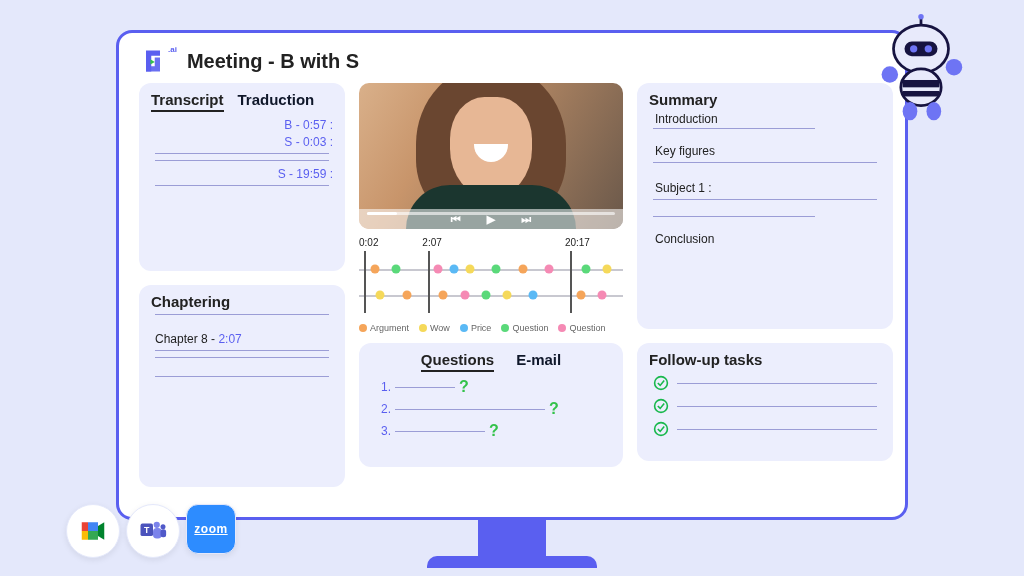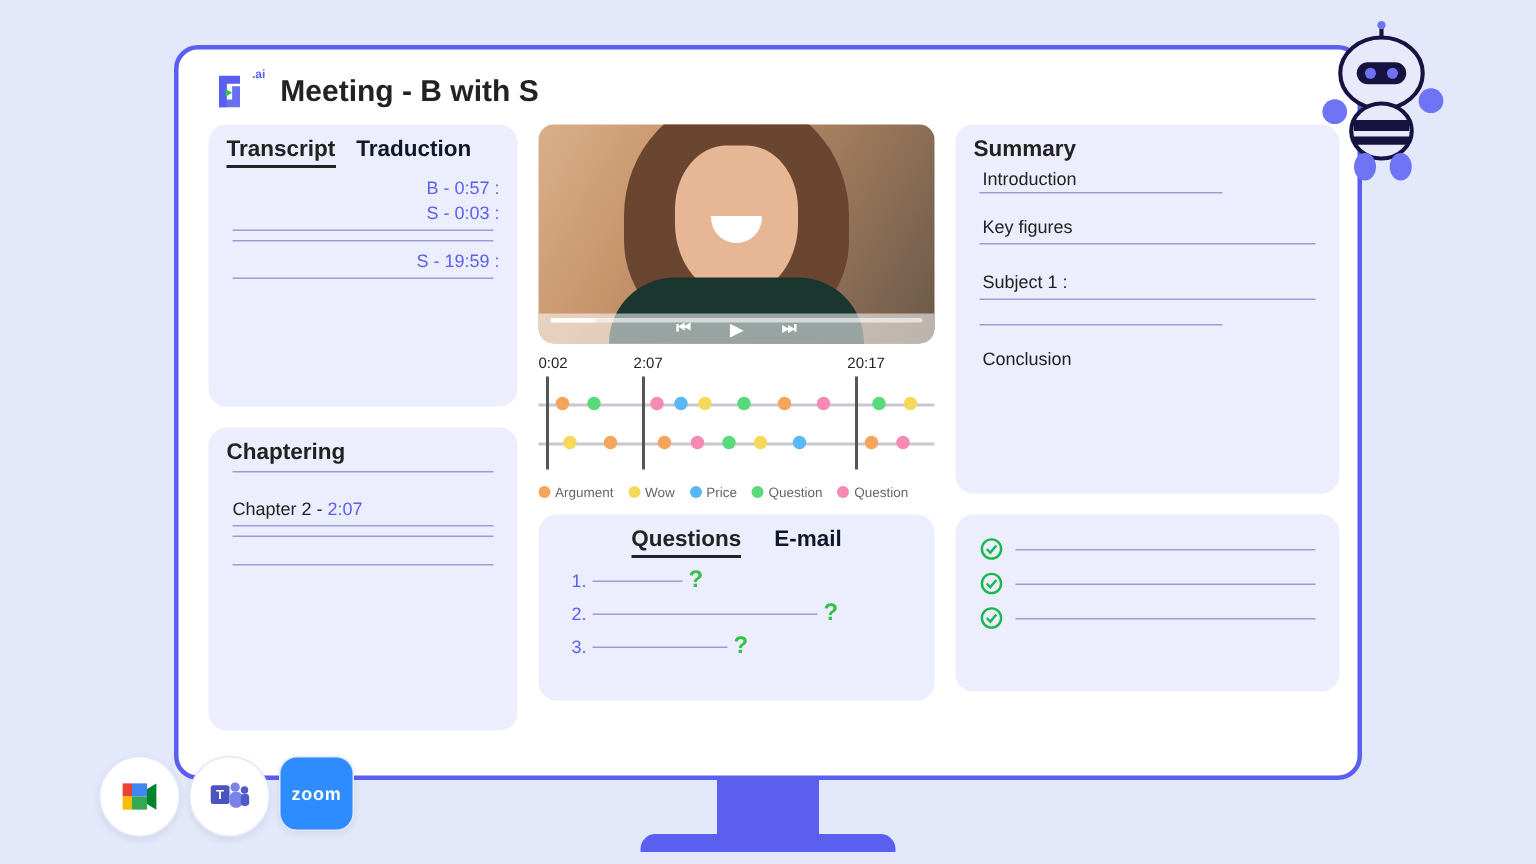--- a/index.html
+++ b/index.html
@@ -167,21 +167,21 @@
           <div class="blank-line"></div>
             <div class="blank-line"></div>
           <div class="t-row">S - 19:59 :</div>
           <div class="blank-line"></div>
         </div>
 
         <div class="card chaptering" style="height:202px;">
           <div class="card-title">Chaptering</div>
           <div class="blank-line"></div>
           <div style="height:8px"></div>
-          <div class="chap-row"><span>Chapter 2 - </span><span class="chap-time">2:07</span></div>
+          <div class="chap-row"><span>Chapter 8 - </span><span class="chap-time">2:07</span></div>
           <div class="blank-line"></div>
             <div class="blank-line"></div>
           <div style="height:8px"></div>
           <div class="blank-line"></div>
         </div>
       </div>
 
       <div class="col-mid">
         <div class="video">
           <div class="hair"></div>
@@ -288,20 +288,21 @@
           <div style="height:8px"></div>
           <div class="s-row">Subject 1 :</div>
           <div class="blank-line"></div>
           <div style="height:8px"></div>
           <div class="blank-short"></div>
           <div style="height:8px"></div>
           <div class="s-row">Conclusion</div>
         </div>
 
         <div class="card follow" style="height:118px;">
+          <div class="card-title">Follow-up tasks</div>
           <div class="f-row">
             <span class="check"><svg viewBox="0 0 20 20">
                   <circle cx="10" cy="10" r="8" fill="none" stroke="#18b84c" stroke-width="2"></circle>
                   <path d="M6 10 L9 13 L14 7" fill="none" stroke="#18b84c" stroke-width="2"></path>
                 </svg></span>
             <span class="f-line"></span>
           </div>
           <div class="f-row">
             <span class="check"><svg viewBox="0 0 20 20">
                   <circle cx="10" cy="10" r="8" fill="none" stroke="#18b84c" stroke-width="2"></circle>
@@ -339,21 +340,21 @@
     <svg width="30" height="30" viewBox="0 0 48 48">
         <rect x="4" y="12" width="20" height="20" rx="3" fill="#4b53bc"></rect>
         <text x="14" y="27" text-anchor="middle" fill="#fff" font-size="14" font-weight="700" font-family="Arial">T</text>
         <circle cx="30" cy="14" r="5" fill="#7b83eb"></circle>
         <rect x="24" y="19" width="14" height="17" rx="6" fill="#7b83eb"></rect>
         <circle cx="40" cy="17" r="4" fill="#5059c9"></circle>
         <rect x="36" y="21" width="9" height="13" rx="4" fill="#5059c9"></rect>
       </svg>
   </div>
   <div class="app-badge" style="background:#2d8cff;border-radius:12px;width:50px;height:50px;">
-    <span style="color:#fff;font-size:12px;font-weight:700;letter-spacing:0.5px;">zoom</span>
+    <span style="color:#fff;font-size:12px;font-weight:700;letter-spacing:0.5px;text-decoration:underline;">zoom</span>
   </div>
 </div>
 
 <div class="robot">
   <svg viewBox="0 0 120 130">
     <ellipse cx="60" cy="38" rx="30" ry="26" fill="#e8eafb" stroke="#161340" stroke-width="3"></ellipse>
     <rect x="42" y="30" width="36" height="16" rx="8" fill="#161340"></rect>
     <circle cx="52" cy="38" r="4" fill="#6e74f4"></circle>
     <circle cx="68" cy="38" r="4" fill="#6e74f4"></circle>
     <line x1="60" y1="12" x2="60" y2="4" stroke="#161340" stroke-width="3"></line>

